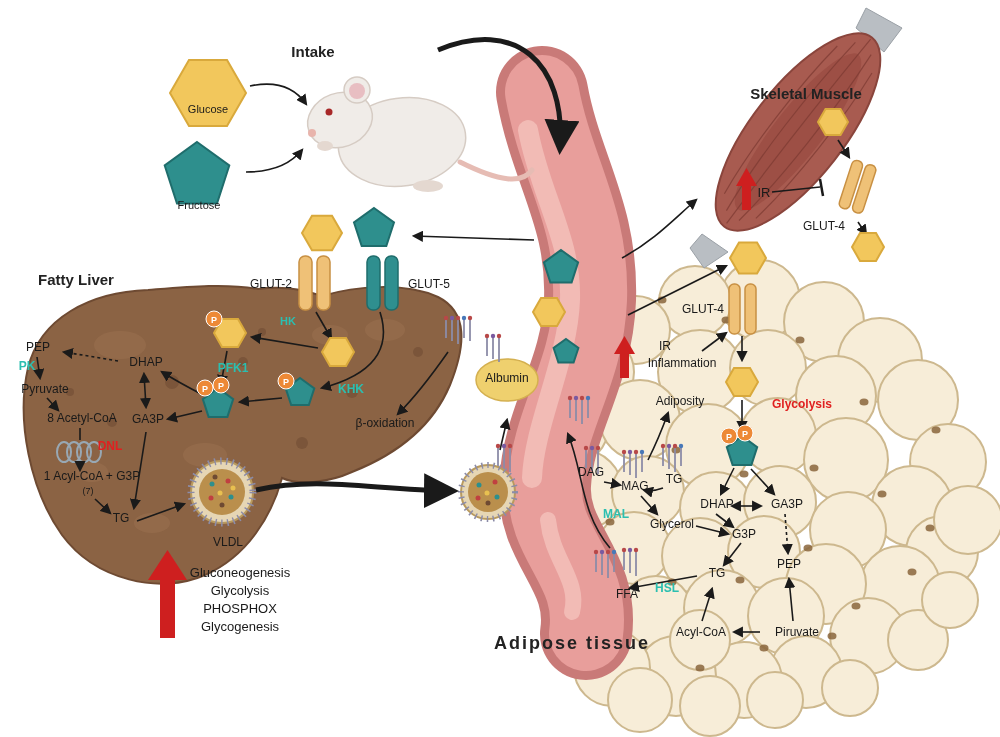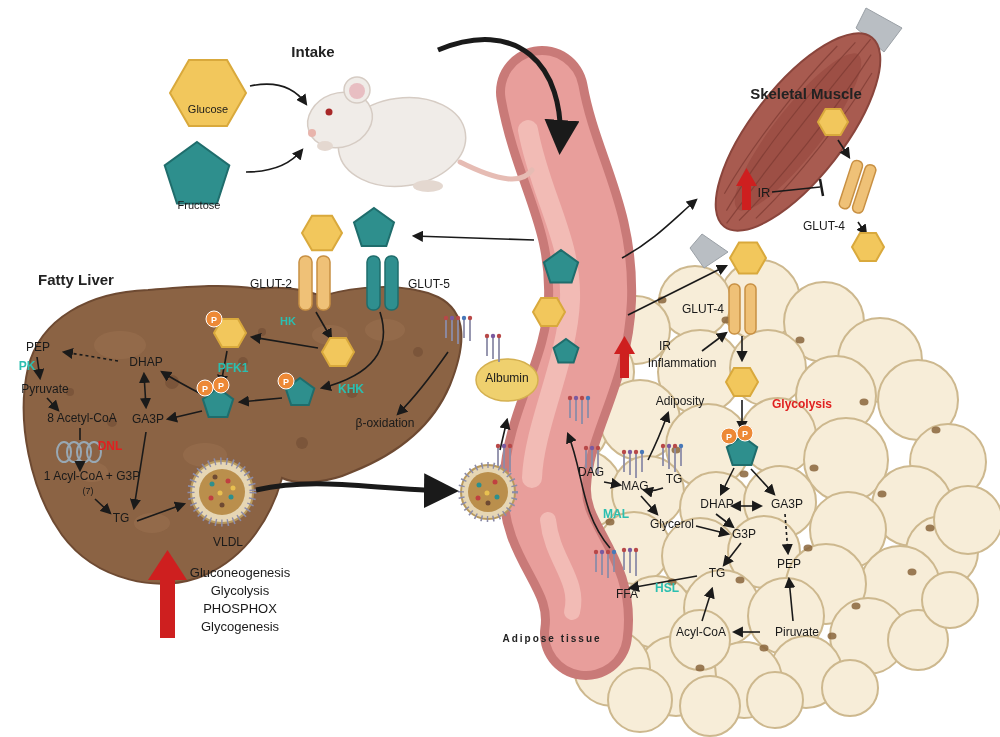--- a/index.html
+++ b/index.html
@@ -393,21 +393,21 @@
 <div class="lbl f9" style="left:88px;top:487px">(7)</div>
 <div class="lbl" style="left:121px;top:512px">TG</div>
 <div class="lbl f10" style="left:228px;top:536px">VLDL</div>
 <div class="lbl" style="left:385px;top:417px">β-oxidation</div>
 <div class="lbl f10" style="left:507px;top:372px">Albumin</div>
 <div class="lbl f13" style="left:240px;top:566px">Gluconeogenesis</div>
 <div class="lbl f13" style="left:240px;top:584px">Glycolysis</div>
 <div class="lbl f13" style="left:240px;top:602px">PHOSPHOX</div>
 <div class="lbl f13" style="left:240px;top:620px">Glycogenesis</div>
 
-<div class="lbl title ls" style="left:552px;top:634px;font-size:10px">Adipose tissue</div>
+<div class="lbl title ls" style="left:572px;top:634px;font-size:18px">Adipose tissue</div>
 <div class="lbl f10" style="left:703px;top:303px">GLUT-4</div>
 <div class="lbl" style="left:665px;top:340px">IR</div>
 <div class="lbl" style="left:682px;top:357px">Inflammation</div>
 <div class="lbl" style="left:680px;top:395px">Adiposity</div>
 <div class="lbl red" style="left:802px;top:398px">Glycolysis</div>
 <div class="lbl f10" style="left:591px;top:466px">DAG</div>
 <div class="lbl f10" style="left:635px;top:480px">MAG</div>
 <div class="lbl f10" style="left:674px;top:473px">TG</div>
 <div class="lbl teal" style="left:616px;top:508px">MAL</div>
 <div class="lbl" style="left:717px;top:498px">DHAP</div>

